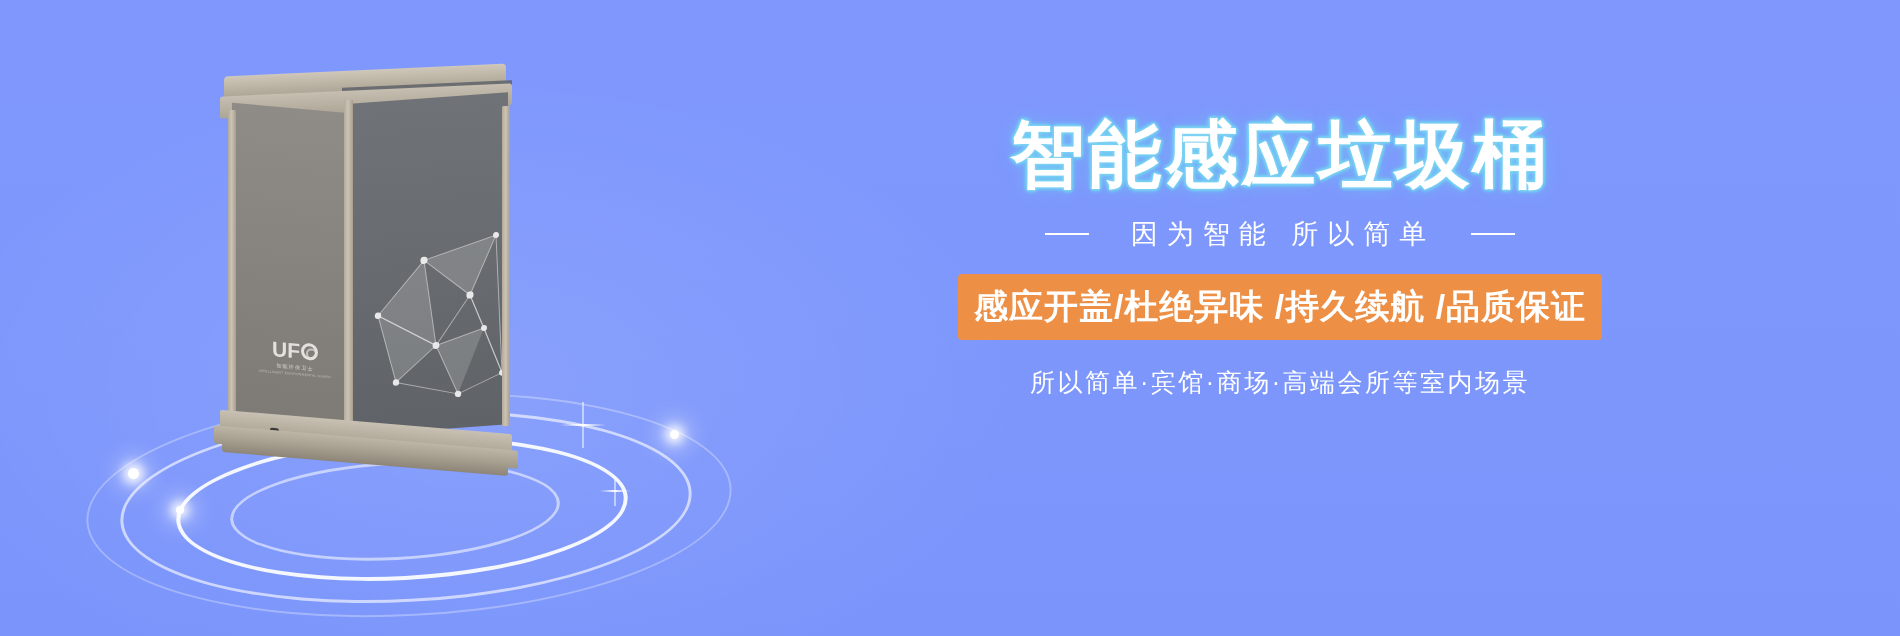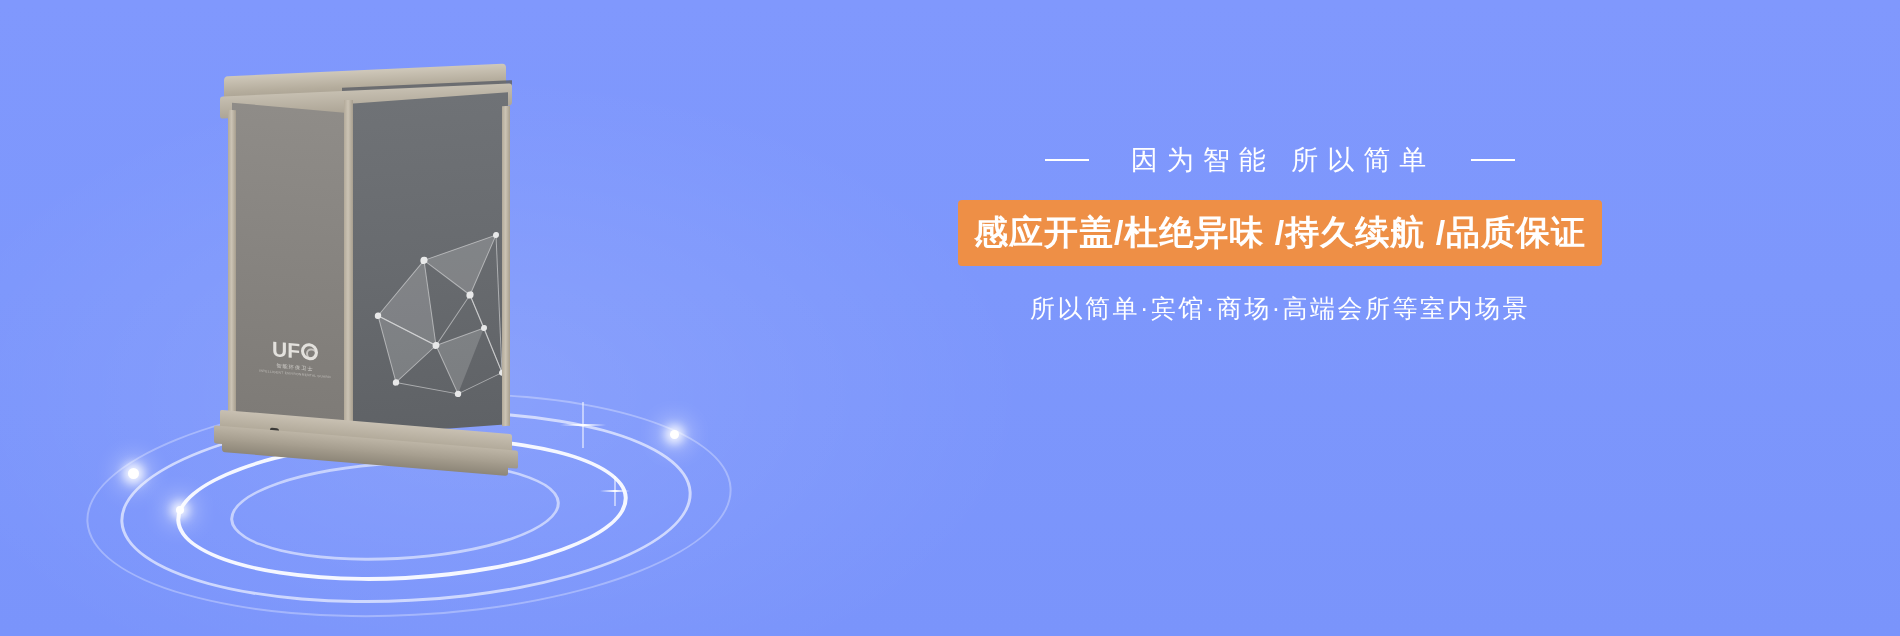--- a/index.html
+++ b/index.html
@@ -400,20 +400,21 @@
 
       <div class="bin-base-a"></div>
       <div class="bin-sensor"></div>
       <div class="bin-base-b"></div>
       <div class="bin-base-c"></div>
     </div>
   </div>
 
   <div class="copy">
 
+    <h1 class="headline">智能感应垃圾桶</h1>
 
     <div class="subline">
       <span class="rule"></span>
       <span class="sub-text">因为智能  所以简单</span>
       <span class="rule"></span>
     </div>
 
     <div class="feature-bar">感应开盖/杜绝异味 /持久续航 /品质保证</div>
 
     <div class="scene-line">所以简单·宾馆·商场·高端会所等室内场景</div>

